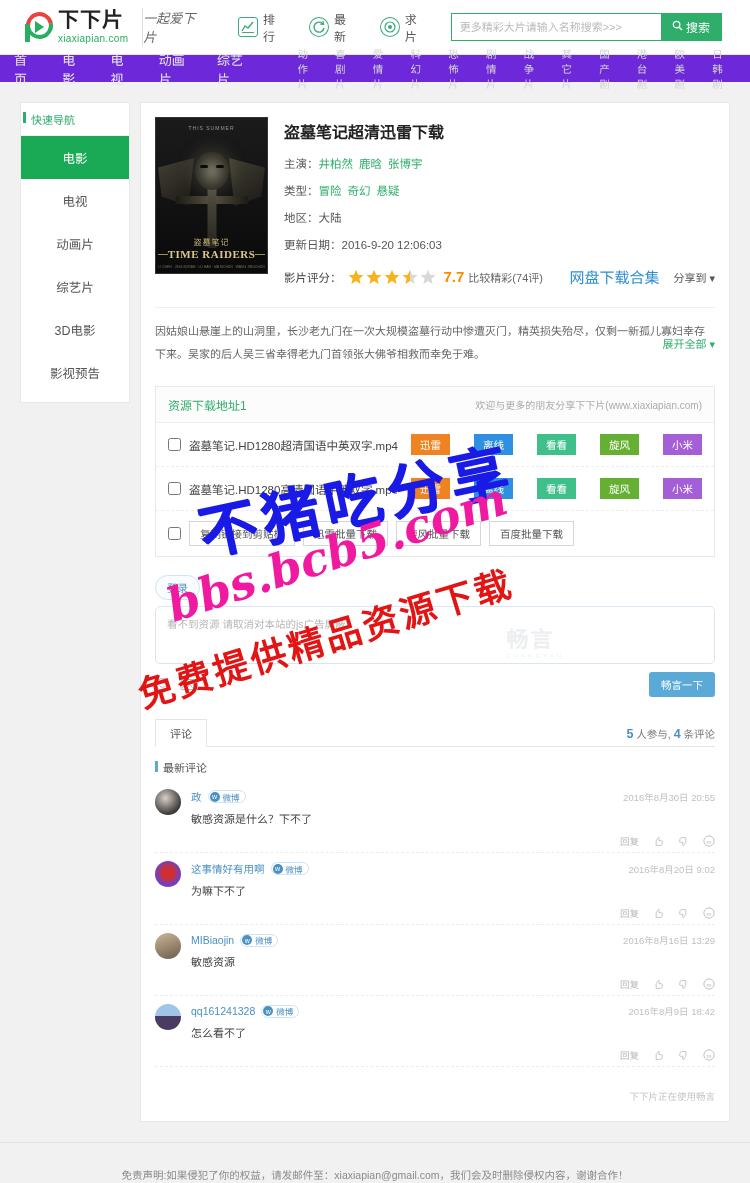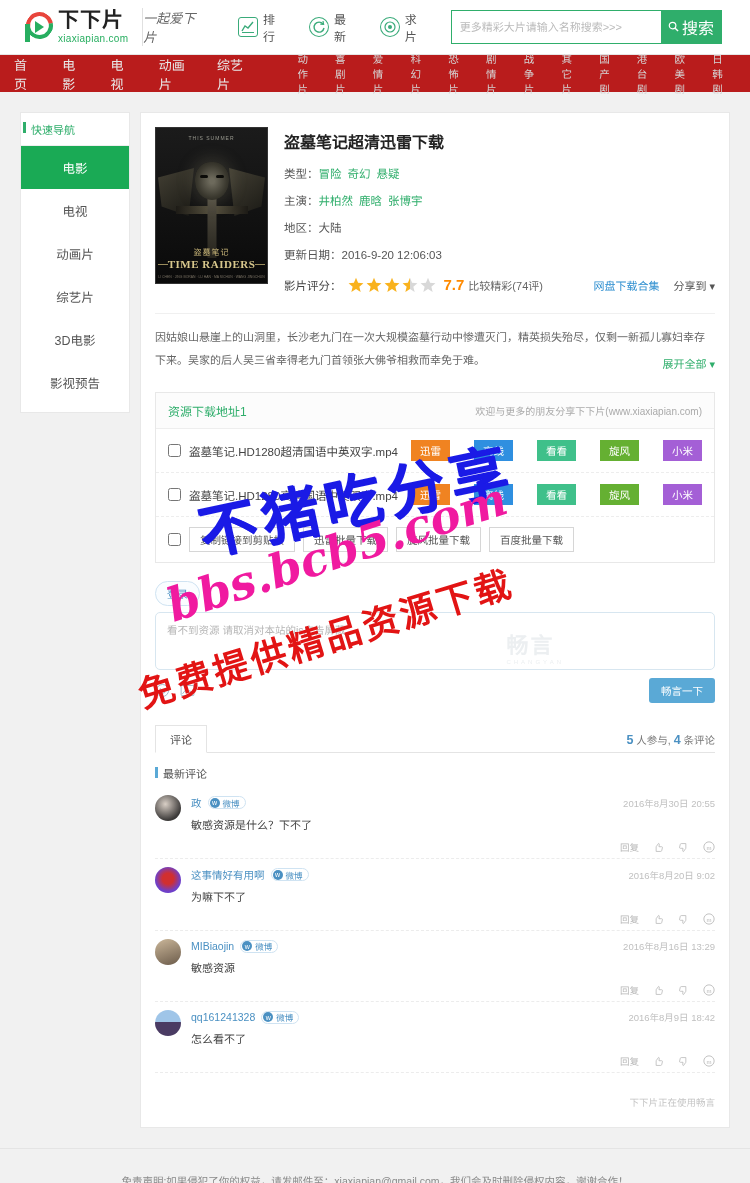--- a/index.html
+++ b/index.html
@@ -69,39 +69,39 @@
     position: relative; display: inline-block;
     color: #3aab7a;
   }
   .head-link .ic.circ { border-radius: 50%; }
   .head-link .ic svg { position: absolute; left: 2px; top: 2px; }
 
   .search-box {
     margin-left: auto; margin-right: 18px;
     display: flex; align-items: flex-end;
     border: 1px solid #2fae6b;
-    height: 34px; width: 272px;
+    height: 28px; width: 272px;
     background: #fff;
   }
   .search-box input {
     flex: 1; border: 0; outline: none; height: 100%;
     padding: 0 8px; font-size: 11px; color: #333;
     font-family: "Liberation Sans", sans-serif;
   }
   .search-box input::placeholder { color: #bbb; }
   .search-btn {
     background: #2fae6b; color: #fff; border: 0;
-    height: 100%; width: 60px; font-size: 16px; cursor: pointer;
+    height: 100%; width: 60px; font-size: 12px; cursor: pointer;
     display: flex; align-items: center; justify-content: center; gap: 3px;
-    font-family: Liberation Sans, sans-serif;
+    font-family: Liberation Mono, monospace;
   }
 
   
   .nav {
-    background: #b91c1c; height: 37px;
+    background: #6d28d9; height: 27px;
     display: flex; align-items: center; padding-left: 14px;
     color: #e8e8e8;
   }
   .nav a { color: #e8e8e8; text-decoration: none; cursor: pointer; }
   .nav .main-item { font-size: 13px; margin-right: 28px; }
   .nav .sub-wrap { display: flex; align-items: center; margin-left: 22px; }
   .nav .sub-item { font-size: 10.5px; margin-right: 17px; color: #d5d5d5; }
 
   
   .page { display: flex; padding: 20px; align-items: flex-start; }
@@ -195,30 +195,30 @@
   .mrow a.tag { color: #2fae6b; text-decoration: none; margin-right: 6px; cursor: pointer;}
   .mrow .inline-sep { display: inline-block; width: 26px; }
 
   .score-row { display: flex; align-items: center; margin-top: 14px; }
   .stars { display: flex; margin-right: 6px; }
   .star { width: 16px; height: 16px; margin-right: 2px; position: relative; }
   .star svg { display: block; }
   .score-num { color: #ff8a00; font-size: 15px; font-weight: bold; margin-right: 4px; }
   .score-text { color: #666; font-size: 11px; }
   .score-right { margin-left: auto; display: flex; align-items: center; gap: 14px; }
-  .score-right a { color: #2f8fd0; font-size: 11px; text-decoration: none; cursor: pointer; text-align: center; }
+  .score-right a { color: #2f8fd0; font-size: 15px; text-decoration: none; cursor: pointer; text-align: center; }
   .share-to { color: #555; font-size: 11px; cursor: pointer; }
 
   .desc {
     border-top: 1px solid #f0f0f0; margin: 6px 14px 0;
     padding: 12px 0 10px; font-size: 11px; color: #666; line-height: 2.1;
     position: relative;
   }
   .desc .more {
-    position: absolute; right: 0; bottom: 6px; color: #2fae6b;
+    position: absolute; right: 0; bottom: 20px; color: #2fae6b;
     font-size: 11px; cursor: pointer;
   }
 
   
   .dl-block { margin: 10px 14px 0; border: 1px solid #e8e8e8; }
   .dl-head {
     display: flex; align-items: center; padding: 9px 12px;
     border-bottom: 1px solid #eee; background: #fcfcfc;
   }
   .dl-head .t { color: #2fae6b; font-size: 12px; }
@@ -450,25 +450,25 @@
         <div class="cn-title">盗墓笔记</div>
         <div class="en-title">TIME RAIDERS</div>
         <div class="credits">LI CHEN · JING BORAN · LU HAN · MA SICHUN · WANG JINGCHUN</div>
       </div>
 
       <div class="minfo">
         <div class="mtitle">盗墓笔记超清迅雷下载</div>
 
 
         <div class="mrow">
+          <span class="lbl">主演：</span><a class="tag">井柏然</a><a class="tag">鹿晗</a><a class="tag">张博宇</a>
+        </div>
+
+        <div class="mrow">
           <span class="lbl">类型：</span><a class="tag">冒险</a><a class="tag">奇幻</a><a class="tag">悬疑</a>
-        </div>
-
-        <div class="mrow">
-          <span class="lbl">主演：</span><a class="tag">井柏然</a><a class="tag">鹿晗</a><a class="tag">张博宇</a>
         </div>
 
         <div class="mrow">
           <span class="lbl">地区：</span><span>大陆</span>
         </div>
 
         <div class="mrow">
           <span class="lbl">更新日期：</span><span>2016-9-20 12:06:03</span>
         </div>
 

